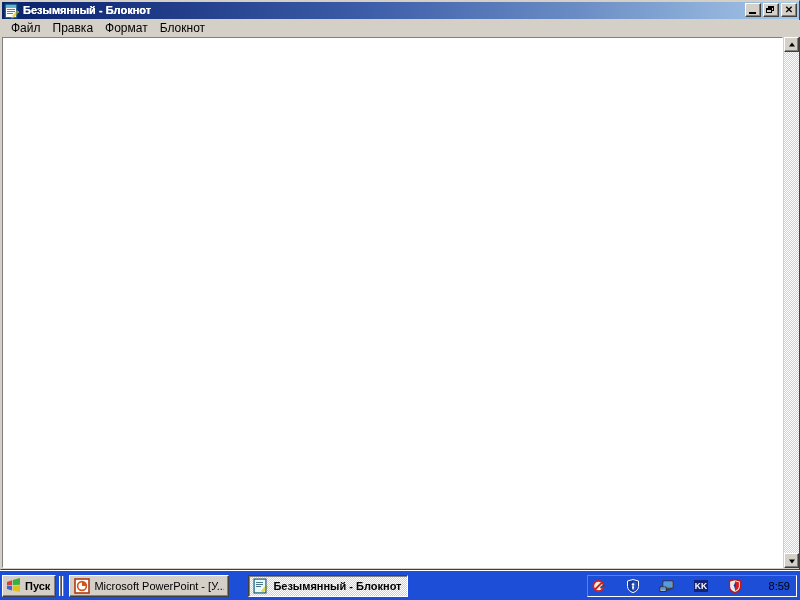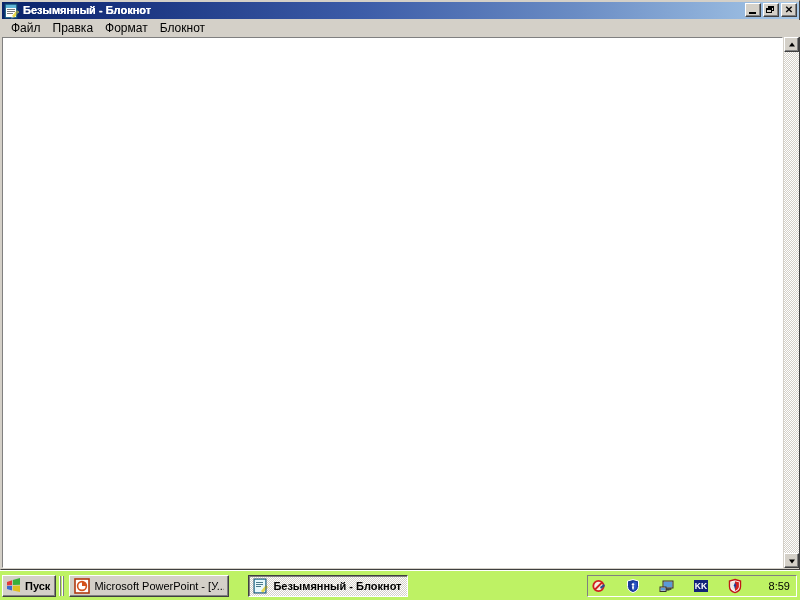--- a/index.html
+++ b/index.html
@@ -249,21 +249,21 @@
     border-top: 4px solid #000;
   }
 
   
   #taskbar {
     position: absolute;
     left: 0;
     bottom: 0;
     width: 800px;
     height: 30px;
-    background: #bef264;
+    background: #1d4ed8;
     border-top: 1px solid #ffffff;
     box-sizing: border-box;
     display: flex;
     align-items: center;
   }
 
   #start-button {
     margin-left: 2px;
     height: 22px;
     min-width: 54px;

